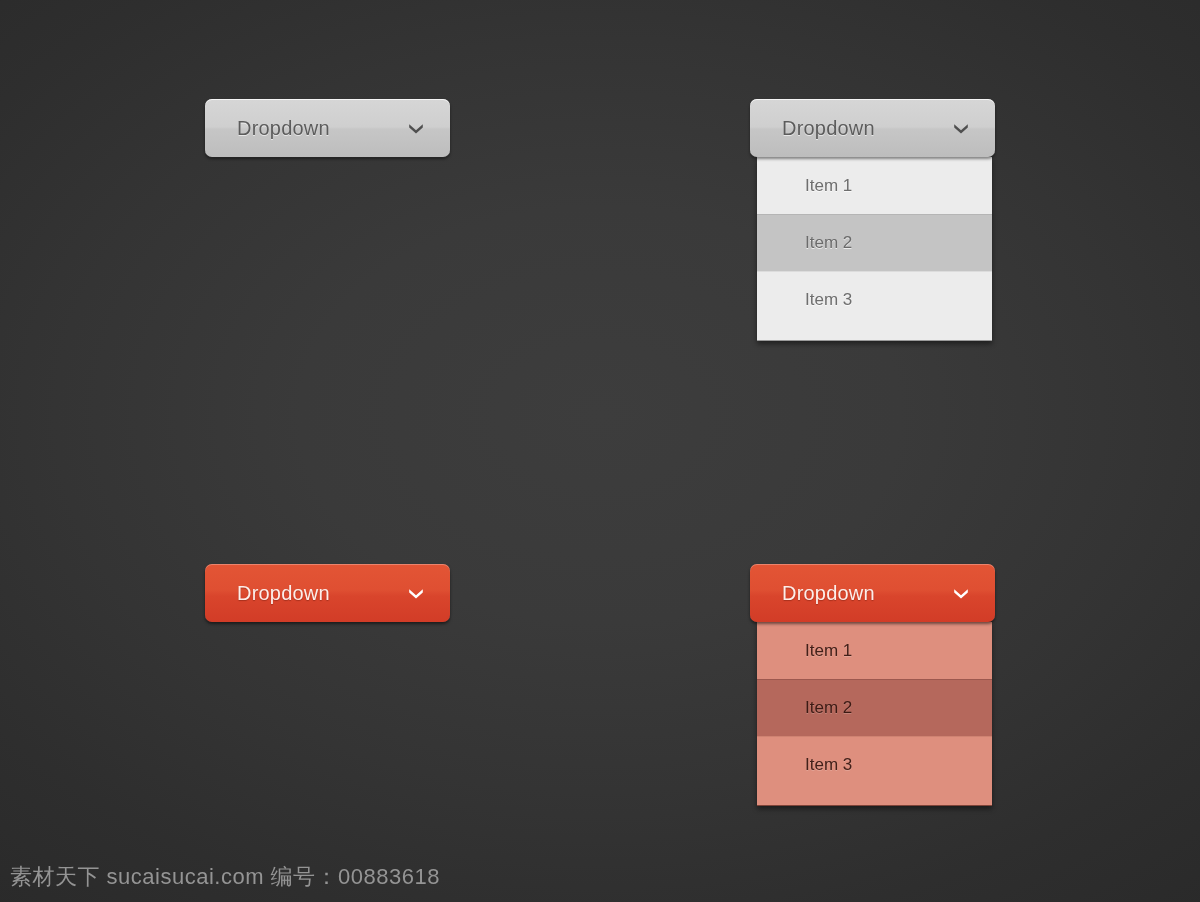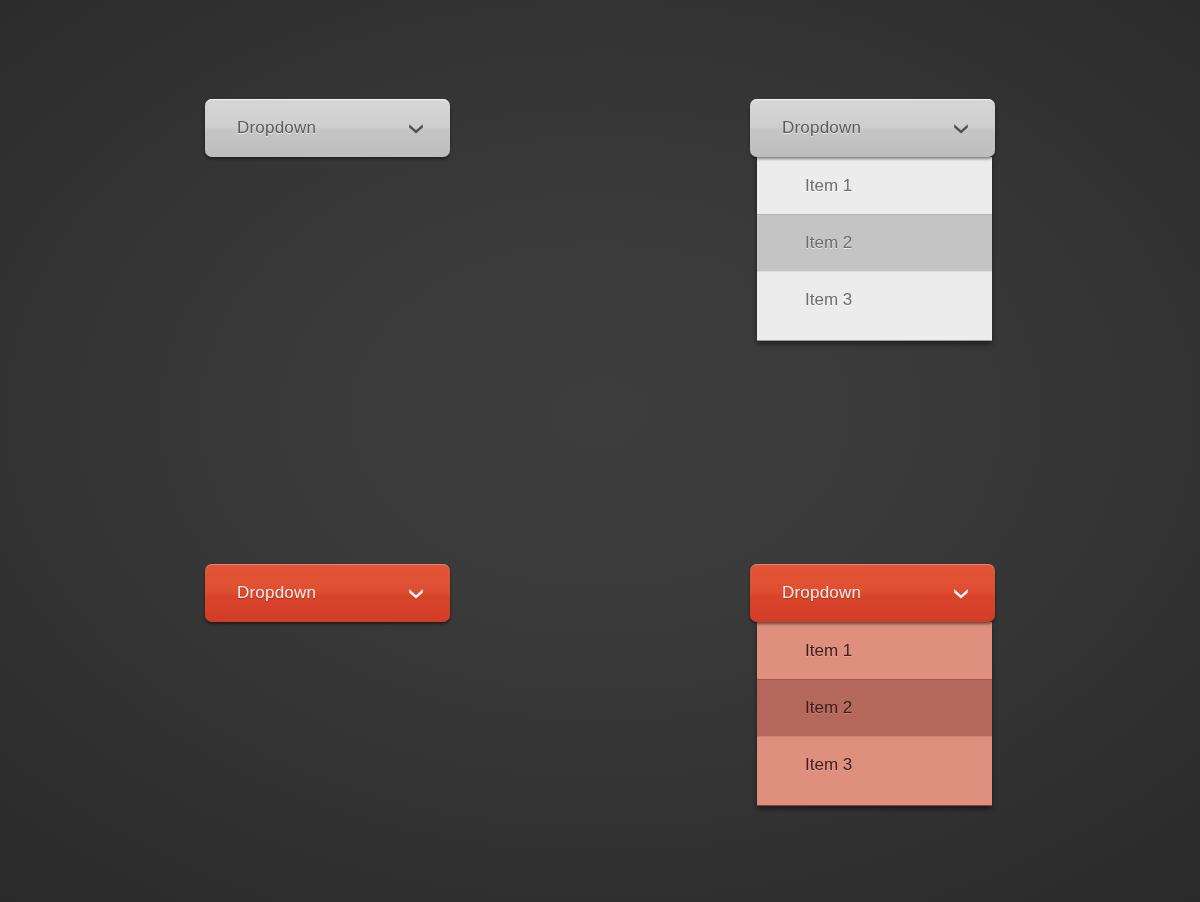--- a/index.html
+++ b/index.html
@@ -37,21 +37,21 @@
     display: flex;
     align-items: center;
     justify-content: space-between;
     padding: 0 24px 0 32px;
     z-index: 3;
     cursor: pointer;
     user-select: none;
   }
 
   .dd-label {
-    font-size: 17px;
+    font-size: 20px;
     letter-spacing: 0.2px;
   }
 
   .chev {
     display: block;
     width: 20px;
     height: 20px;
     flex: 0 0 auto;
   }
 
@@ -202,14 +202,15 @@
       <span>Item 1</span>
     </div>
     <div class="dd-item active">
       <span>Item 2</span>
     </div>
     <div class="dd-item">
       <span>Item 3</span>
     </div>
   </div>
 
+  <div class="watermark">素材天下 sucaisucai.com  编号：00883618</div>
 
 </div>
 
 </body></html>

